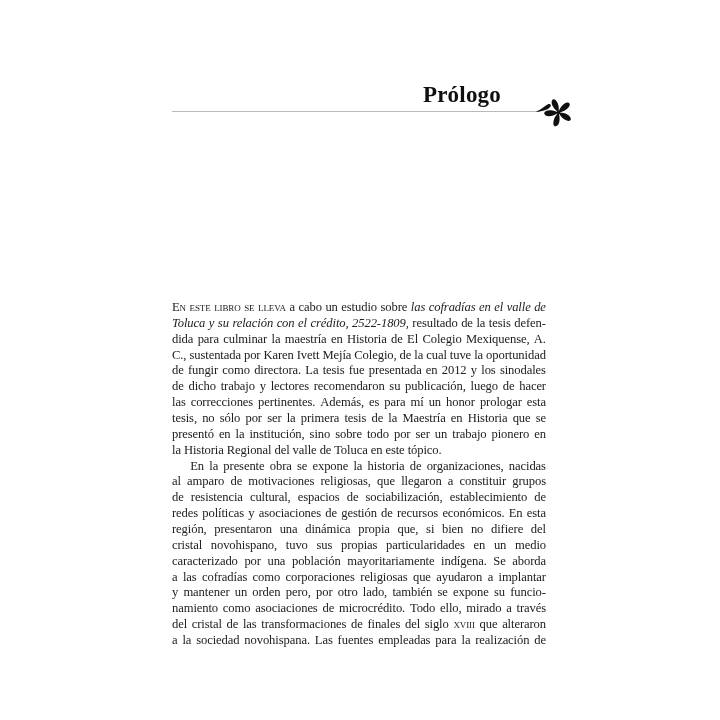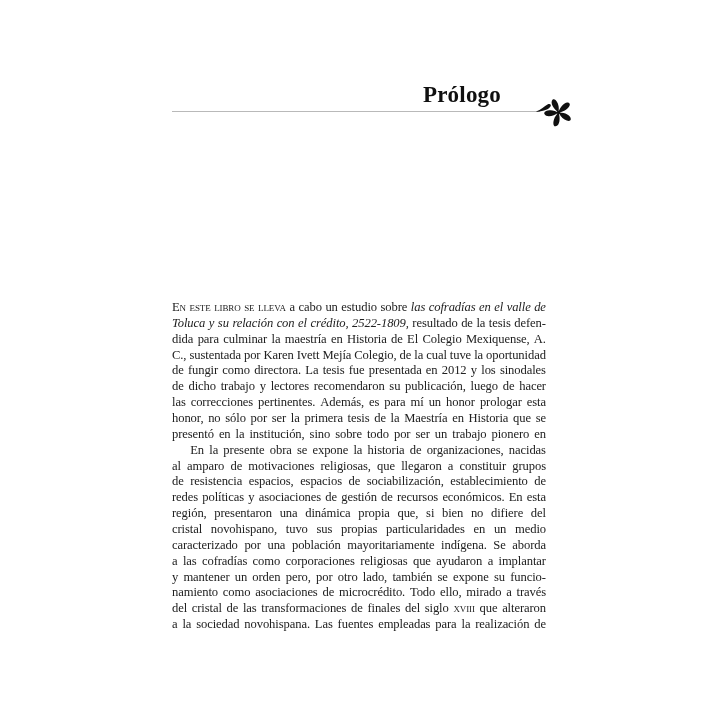--- a/index.html
+++ b/index.html
@@ -159,21 +159,21 @@
           <span class="word normal">Además,</span>
           <span class="word normal">es</span>
           <span class="word normal">para</span>
           <span class="word normal">mí</span>
           <span class="word normal">un</span>
           <span class="word normal">honor</span>
           <span class="word normal">prologar</span>
           <span class="word normal">esta</span>
         </div>
         <div class="line">
-          <span class="word normal">honor,</span>
+          <span class="word normal">tesis,</span>
           <span class="word normal">no</span>
           <span class="word normal">sólo</span>
           <span class="word normal">por</span>
           <span class="word normal">ser</span>
           <span class="word normal">la</span>
           <span class="word normal">primera</span>
           <span class="word normal">tesis</span>
           <span class="word normal">de</span>
           <span class="word normal">la</span>
           <span class="word normal">Maestría</span>
@@ -190,20 +190,21 @@
           <span class="word normal">sino</span>
           <span class="word normal">sobre</span>
           <span class="word normal">todo</span>
           <span class="word normal">por</span>
           <span class="word normal">ser</span>
           <span class="word normal">un</span>
           <span class="word normal">trabajo</span>
           <span class="word normal">pionero</span>
           <span class="word normal">en</span>
         </div>
+        <div class="line noflex"><span class="seg normal">la Historia Regional del valle de Toluca en este tópico.</span></div>
       </div>
       <div>
         <div class="line">
           <span class="indent"></span>
           <span class="word normal">En</span>
           <span class="word normal">la</span>
           <span class="word normal">presente</span>
           <span class="word normal">obra</span>
           <span class="word normal">se</span>
           <span class="word normal">expone</span>
@@ -221,21 +222,21 @@
           <span class="word normal">religiosas,</span>
           <span class="word normal">que</span>
           <span class="word normal">llegaron</span>
           <span class="word normal">a</span>
           <span class="word normal">constituir</span>
           <span class="word normal">grupos</span>
         </div>
         <div class="line">
           <span class="word normal">de</span>
           <span class="word normal">resistencia</span>
-          <span class="word normal">espacios,</span>
+          <span class="word normal">cultural,</span>
           <span class="word normal">espacios</span>
           <span class="word normal">de</span>
           <span class="word normal">sociabilización,</span>
           <span class="word normal">establecimiento</span>
           <span class="word normal">de</span>
         </div>
         <div class="line">
           <span class="word normal">redes</span>
           <span class="word normal">políticas</span>
           <span class="word normal">y</span>

